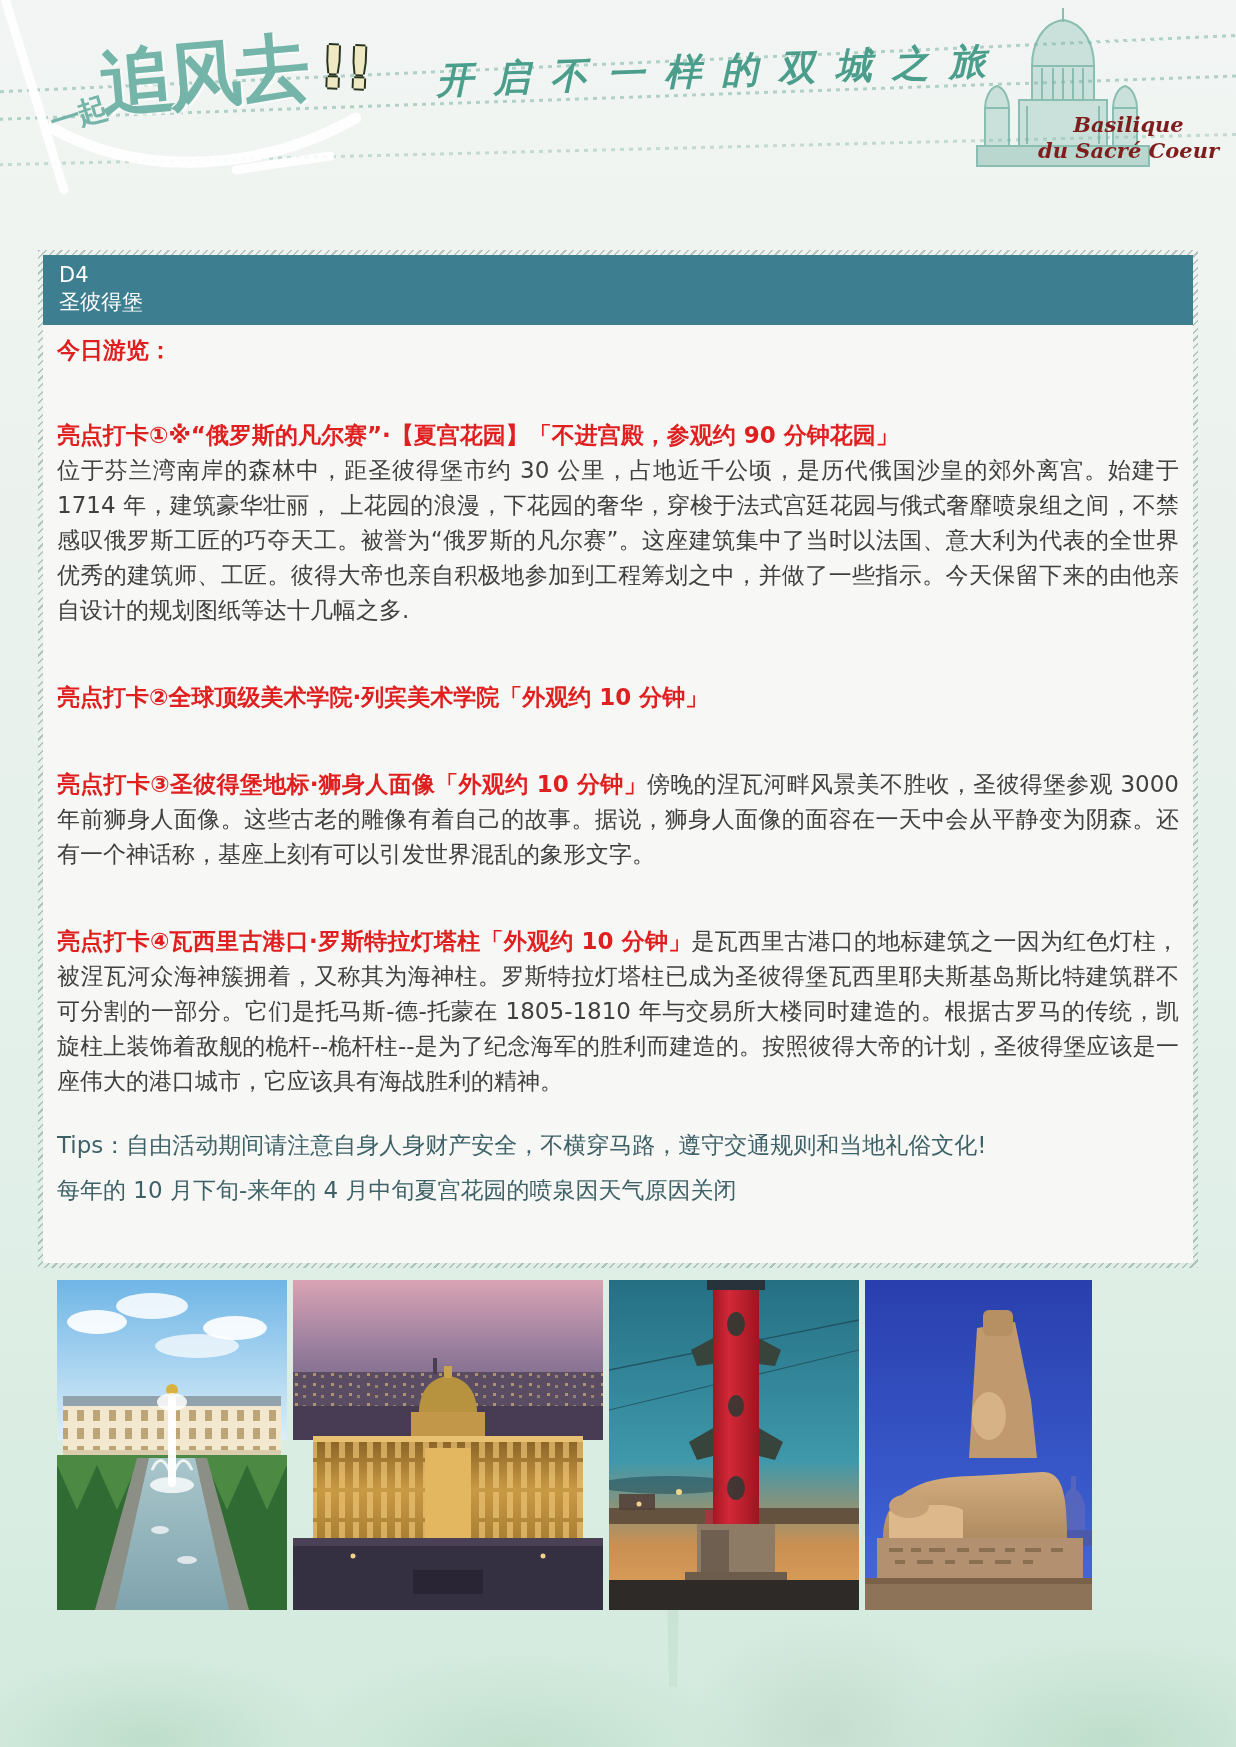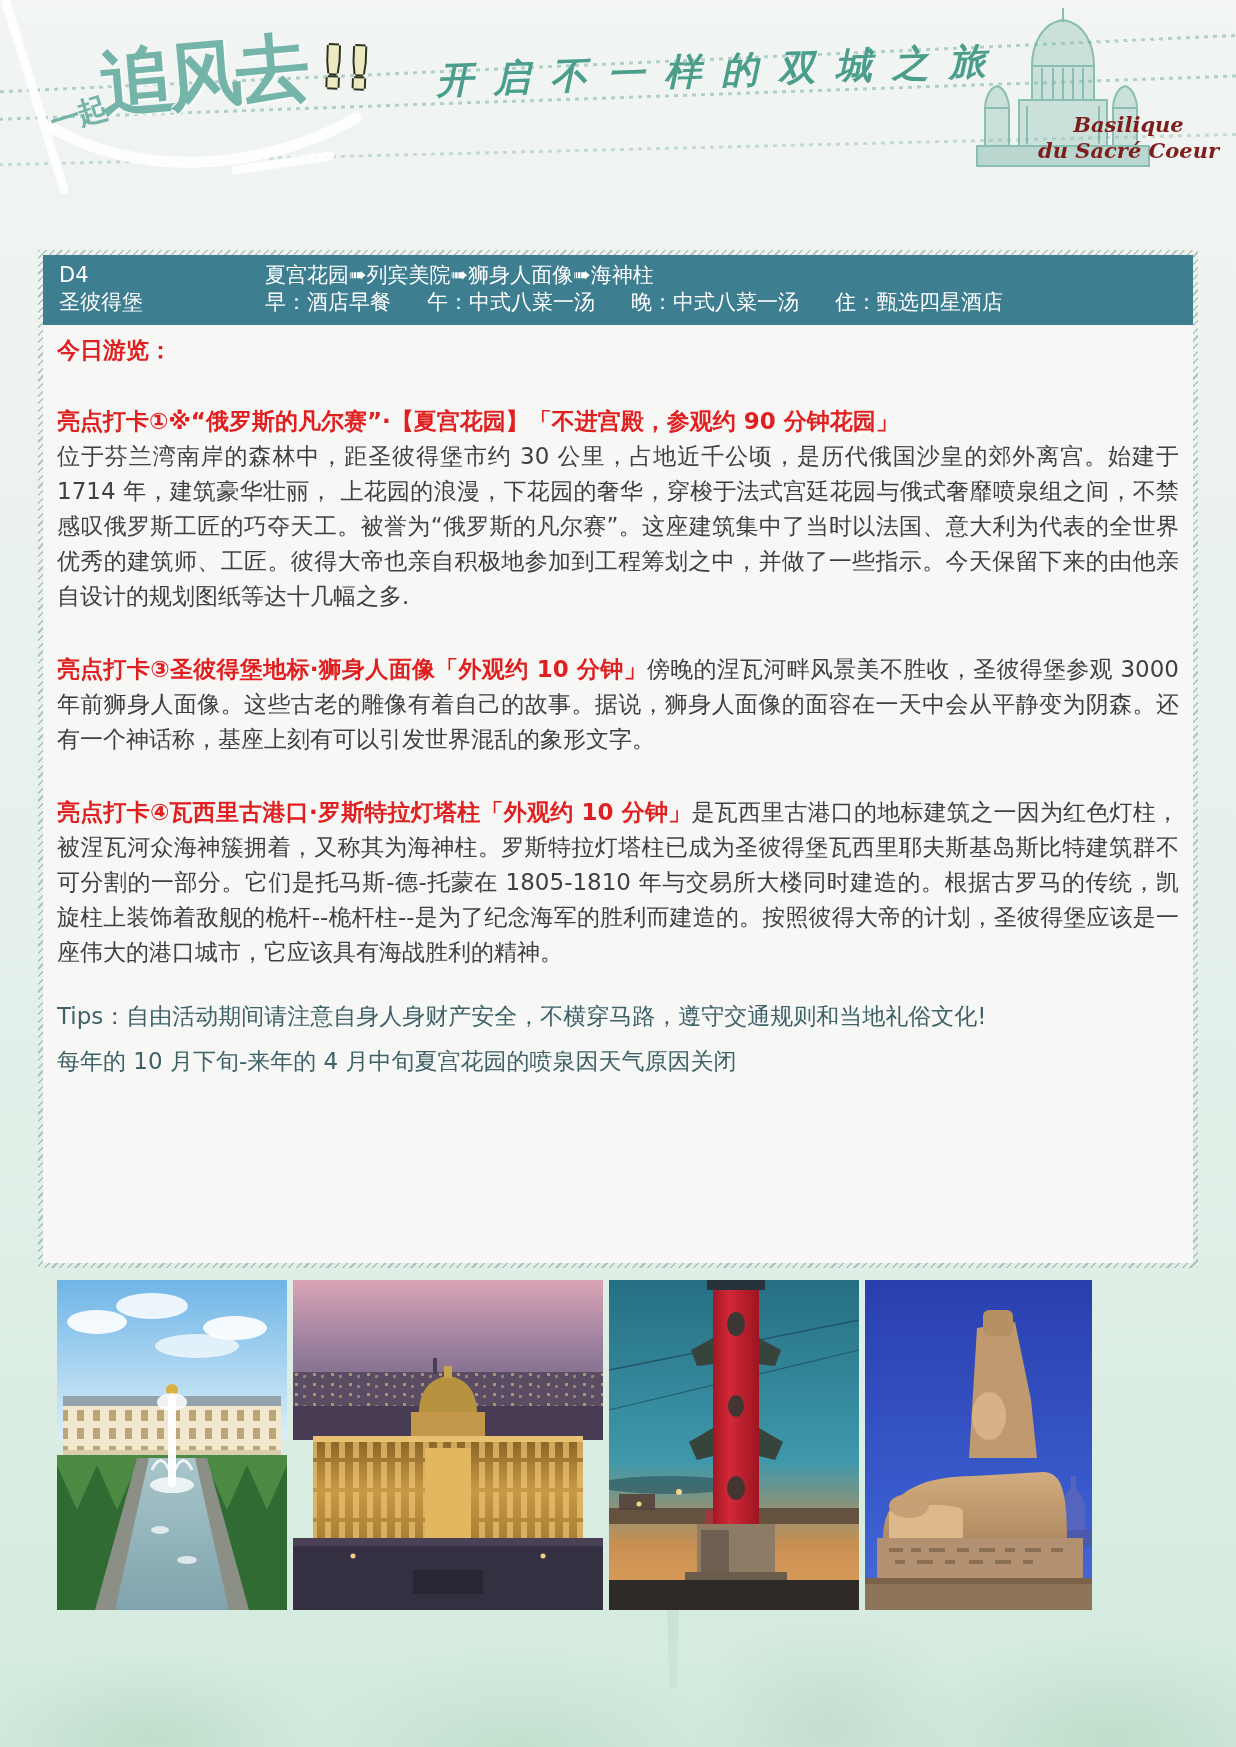--- a/index.html
+++ b/index.html
@@ -30,21 +30,21 @@
   .frame{position:absolute;left:38px;top:250px;width:1160px;height:1018px;z-index:4;padding:5px;box-sizing:border-box;
     background:repeating-linear-gradient(135deg,rgba(125,150,148,.5) 0 1.6px,rgba(255,255,255,0) 1.6px 5.4px);}
   .doc{background:#f7f8f5;width:100%;height:100%;overflow:hidden;box-sizing:border-box;}
   .daybar{background:var(--teal_bar,#3d7e91);color:#fff;display:flex;padding:7px 14px 9px 16px;box-sizing:border-box;}
   .daybar .col-l{width:206px;flex:none;}
   .daybar .col-r{flex:1;}
   .daybar .row{font-size:21px;line-height:27px;}
   .meals{display:flex;gap:36px;flex-wrap:nowrap;}
   .docbody{padding:6px 14px 0 14px;}
   .today{color:var(--accent_red,#e02020);font-size:23px;font-weight:700;margin-top:4px;}
-  .section{margin-top:38px;}
+  .section{margin-top:52px;}
   .sec-head{color:var(--accent_red,#e02020);font-size:23px;font-weight:700;line-height:35px;margin:0;}
   .sec-body{color:var(--body_text,#404040);font-size:23px;line-height:35px;margin:0;text-align:justify;}
   .inline-head{color:var(--accent_red,#e02020);font-weight:700;}
   .tips{margin-top:24px;color:var(--tips_text,#3e6167);font-size:23px;line-height:45px;}
   
   .photos{position:absolute;left:57px;top:1280px;width:1035px;height:330px;display:flex;gap:6px;z-index:4;}
   .photo{height:100%;overflow:hidden;flex:none;}
   .photo svg{display:block;width:100%;height:100%;}
   .p1{width:230px;} .p2{width:310px;} .p3{width:250px;} .p4{width:227px;}
   
@@ -102,40 +102,32 @@
 </div>
 
 <div class="frame">
   <div class="doc">
 
     <div class="daybar">
       <div class="col-l">
         <div class="row">D4</div>
         <div class="row">圣彼得堡</div>
       </div>
-      <div class="col-r">
-        <div class="row">夏宫花园➠列宾美院➠狮身人面像➠海神柱</div>
-        <div class="row meals">
-          <span>早：酒店早餐</span>
-          <span>午：中式八菜一汤</span>
-          <span>晚：中式八菜一汤</span>
-          <span>住：甄选四星酒店</span>
-        </div>
-      </div>
     </div>
 
     <div class="docbody">
       <div class="today">今日游览：</div>
 
       <div class="section">
         <p class="sec-head">亮点打卡①※“俄罗斯的凡尔赛”·【夏宫花园】「不进宫殿，参观约 90 分钟花园」</p>
         <p class="sec-body">位于芬兰湾南岸的森林中，距圣彼得堡市约 30 公里，占地近千公顷，是历代俄国沙皇的郊外离宫。始建于 1714 年，建筑豪华壮丽， 上花园的浪漫，下花园的奢华，穿梭于法式宫廷花园与俄式奢靡喷泉组之间，不禁感叹俄罗斯工匠的巧夺天工。被誉为“俄罗斯的凡尔赛”。这座建筑集中了当时以法国、意大利为代表的全世界优秀的建筑师、工匠。彼得大帝也亲自积极地参加到工程筹划之中，并做了一些指示。今天保留下来的由他亲自设计的规划图纸等达十几幅之多.</p>
       </div>
 
       <div class="section">
+        <p class="sec-head">亮点打卡②全球顶级美术学院·列宾美术学院「外观约 10 分钟」</p>
       </div>
 
       <div class="section">
         <p class="sec-body"><span class="inline-head">亮点打卡③圣彼得堡地标·狮身人面像「外观约 10 分钟」</span><span>傍晚的涅瓦河畔风景美不胜收，圣彼得堡参观 3000 年前狮身人面像。这些古老的雕像有着自己的故事。据说，狮身人面像的面容在一天中会从平静变为阴森。还有一个神话称，基座上刻有可以引发世界混乱的象形文字。</span></p>
       </div>
 
       <div class="section">
         <p class="sec-body"><span class="inline-head">亮点打卡④瓦西里古港口·罗斯特拉灯塔柱「外观约 10 分钟」</span><span>是瓦西里古港口的地标建筑之一因为红色灯柱，被涅瓦河众海神簇拥着，又称其为海神柱。罗斯特拉灯塔柱已成为圣彼得堡瓦西里耶夫斯基岛斯比特建筑群不可分割的一部分。它们是托马斯-德-托蒙在 1805-1810 年与交易所大楼同时建造的。根据古罗马的传统，凯旋柱上装饰着敌舰的桅杆--桅杆柱--是为了纪念海军的胜利而建造的。按照彼得大帝的计划，圣彼得堡应该是一座伟大的港口城市，它应该具有海战胜利的精神。</span></p>
       </div>
 

